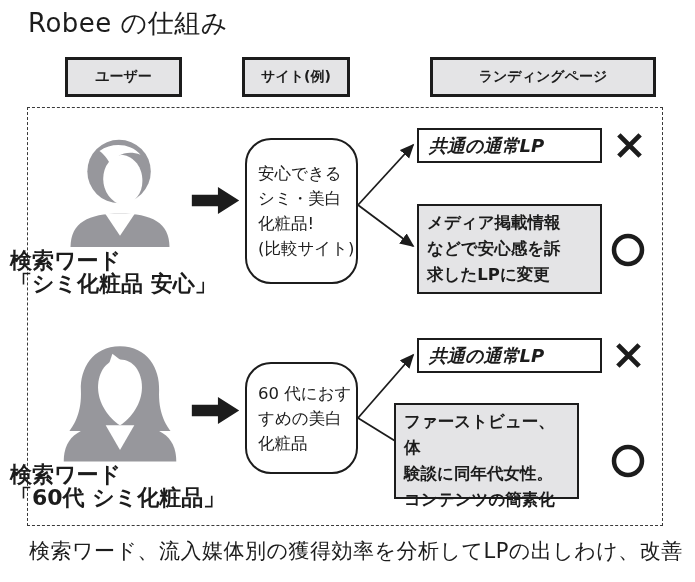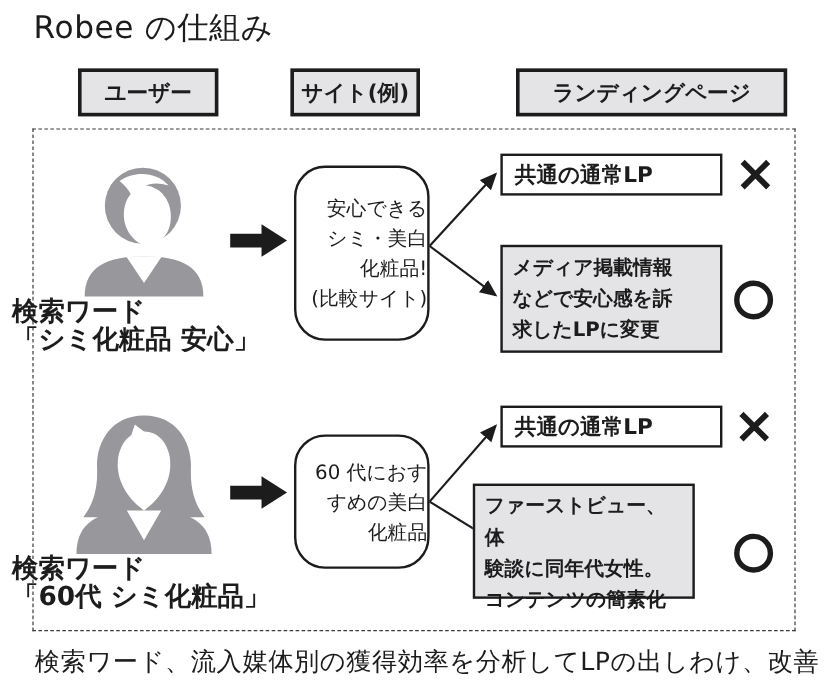--- a/index.html
+++ b/index.html
@@ -6,47 +6,47 @@
   .stage{
     position:relative;width:695px;height:582px;background:#ffffff;
     font-family:"DejaVu Sans","Liberation Sans",sans-serif;color:#1c1c1c;
     overflow:hidden;
   }
   .abs{position:absolute;}
   .title{left:28px;top:6px;font-size:26px;letter-spacing:0.5px;}
   .hdr{
     display:flex;align-items:center;justify-content:center;
     background:#e4e4e6;border:3px solid #1c1c1c;box-sizing:border-box;
-    font-weight:bold;font-size:18px;
+    font-weight:bold;font-size:14px;
   }
   .hdr-user{left:65px;top:57px;width:117px;height:40px;}
   .hdr-site{left:242px;top:57px;width:108px;height:40px;}
   .hdr-lp{left:419px;top:57px;width:226px;height:40px;margin-left:11px;}
   .dashed-frame{
     left:27px;top:107px;width:636px;height:419px;
     border:1.5px dashed #3a3a3a;box-sizing:border-box;
   }
   .kw-label{
     width:216px;text-align:left;font-weight:bold;font-size:22px;line-height:23px;
   }
   .kw-1{left:10px;top:249px;}
   .kw-2{left:10px;top:463px;}
   .sitebox{
     border:2px solid #1c1c1c;border-radius:26px;background:#fff;box-sizing:border-box;
     display:flex;flex-direction:column;justify-content:center;
-    padding-left:11px;font-size:16.5px;line-height:25px;align-items:flex-end;
+    padding-left:11px;font-size:16.5px;line-height:25px;
   }
   .sitebox-1{left:245px;top:138px;width:113px;height:146px;}
   .sitebox-2{left:245px;top:362px;width:113px;height:112px;}
   .lpbox{
     border:2.5px solid #1c1c1c;box-sizing:border-box;font-weight:bold;
   }
   .lp-normal{
     width:185px;height:35px;background:#ffffff;display:flex;align-items:center;
-    padding-left:10px;font-size:18px;
+    padding-left:10px;font-size:18px;font-style:italic;
   }
   .lp-normal-1{left:417px;top:128px;}
   .lp-normal-2{left:417px;top:338px;}
   .lp-custom{
     width:185px;background:#e4e4e6;display:flex;flex-direction:column;justify-content:flex-start;
     padding:4px 8px;font-size:16.5px;line-height:26px;
   }
   .lp-custom-1{left:417px;top:204px;height:90px;}
   .lp-custom-2{left:394px;top:403px;height:96px;}
   .caption{left:29px;top:537px;font-size:21px;letter-spacing:0.5px;white-space:nowrap;}

